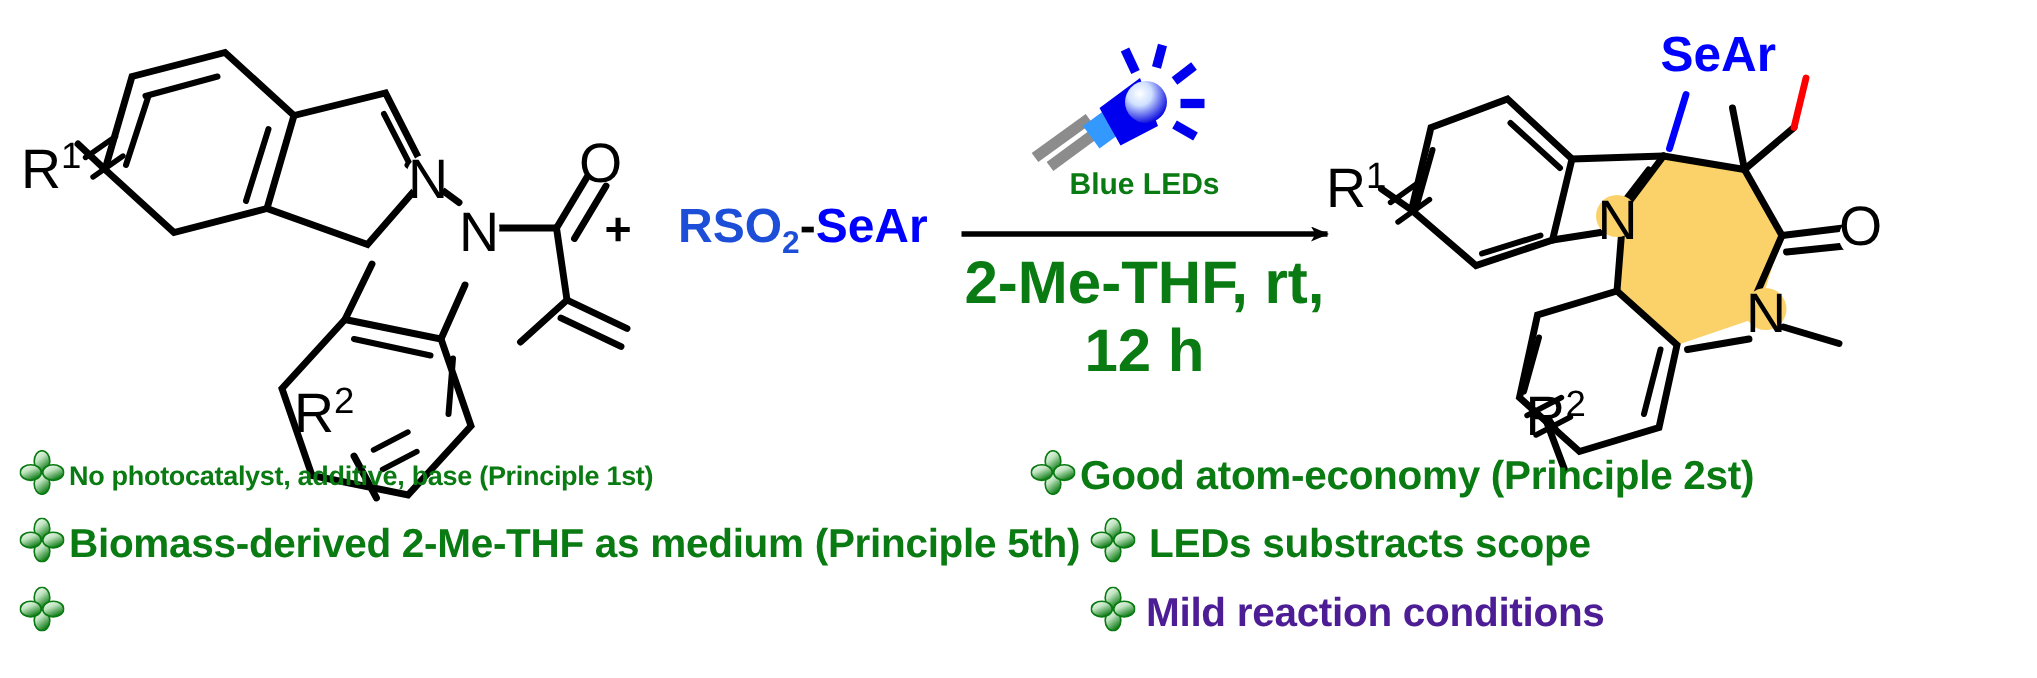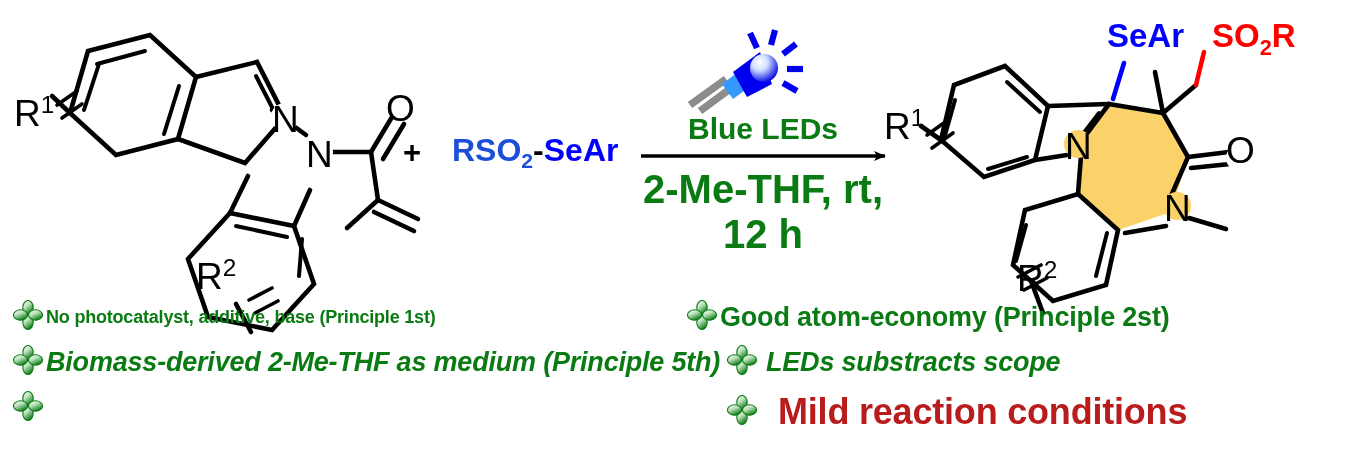--- a/index.html
+++ b/index.html
@@ -44,21 +44,21 @@
   }
   .clover {
     flex: 0 0 auto;
     display: inline-block;
     margin-right: 3px;
   }
   .bcol-left  { left: 13px; }
   .bcol-r1    { left: 687px; }
   .bcol-r2    { left: 727px; }
   .brow-1 { top: 0px; }
-  .brow-2 { top: 45px; font-style: italic; }
+  .brow-2 { top: 45px; }
   .brow-3 { top: 91px; }
   sub { font-size: 0.66em; }
   sup { font-size: 0.66em; }
 </style>
 </head>
 <body>
 
 <div id="scheme">
 
   <svg class="layer" viewBox="0 0 1358 452" width="1358" height="452" xmlns="http://www.w3.org/2000/svg">
@@ -257,36 +257,33 @@
 
     <div style="position:absolute; left:403px; top:135px; font-size:31px; color:#000; font-weight:600;">
       <span>+</span>
     </div>
 
     <div style="position:absolute; left:452px; top:132px; font-size:32px; font-weight:bold; white-space:nowrap;">
       <span style="color:#1d4ed8;"><span>RSO</span><sub>2</sub></span><span style="color:#000000;">-</span><span style="color:#0000ff;">SeAr</span>
     </div>
 
     <div style="position:absolute; left:641px; top:112px; width:244px; text-align:center;
-                font-size:30px; font-weight:bold; color:#0a7a12;">
+                font-size:20px; font-weight:bold; color:#0a7a12;">
       <span>Blue LEDs</span>
     </div>
 
     <div style="position:absolute; left:631px; top:167px; width:264px; text-align:center;
                 font-size:40px; font-weight:bold; color:#0a7a12;">
       <span>2-Me-THF, rt, 12 h</span>
     </div>
 
     <div style="position:absolute; left:1107px; top:17px; font-size:33px; font-weight:bold; color:#0000ff;">
       <span>SeAr</span>
     </div>
 
-    <div style="position:absolute; left:1212px; top:17px; font-size:33px; font-weight:bold; color:#ff0000;">
-      <span>SO</span><sub>2</sub><span>R</span>
-    </div>
 
     <div style="position:absolute; left:884px; top:104px; font-size:37px; color:#000;">
       <span>R</span><sup>1</sup>
     </div>
 
     <div style="position:absolute; left:1065px; top:126px; font-size:37px; color:#000;">
       <span>N</span>
     </div>
 
     <div style="position:absolute; left:1164px; top:188px; font-size:37px; color:#000;">
@@ -377,17 +374,17 @@
       <span class="clover">
         <svg width="30" height="30" viewBox="0 0 30 30" xmlns="http://www.w3.org/2000/svg">
           <g fill="url(#cloverGrad)" stroke="#0a7a12" stroke-width="1.1">
             <ellipse cx="15" cy="7.5" rx="5.2" ry="7"></ellipse>
             <ellipse cx="15" cy="22.5" rx="5.2" ry="7"></ellipse>
             <ellipse cx="7.5" cy="15" rx="7" ry="5.2"></ellipse>
             <ellipse cx="22.5" cy="15" rx="7" ry="5.2"></ellipse>
           </g>
         </svg>
       </span>
-      <span class="btxt" style="font-size:36px; color:#b91c1c; margin-left:18px;">Mild reaction conditions</span>
+      <span class="btxt" style="font-size:27px; color:#4c1d95; margin-left:4px;">Mild reaction conditions</span>
     </div>
   </div>
 
 </div>
 
 </body></html>

